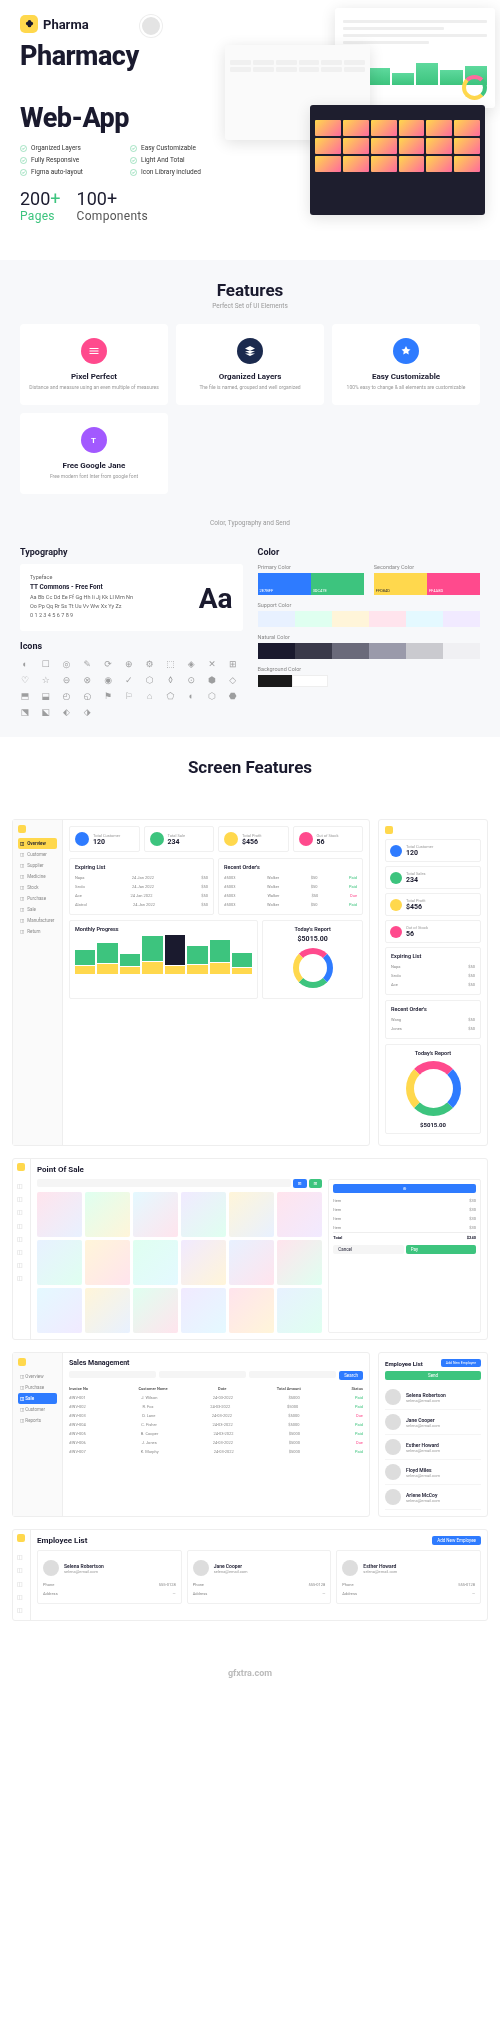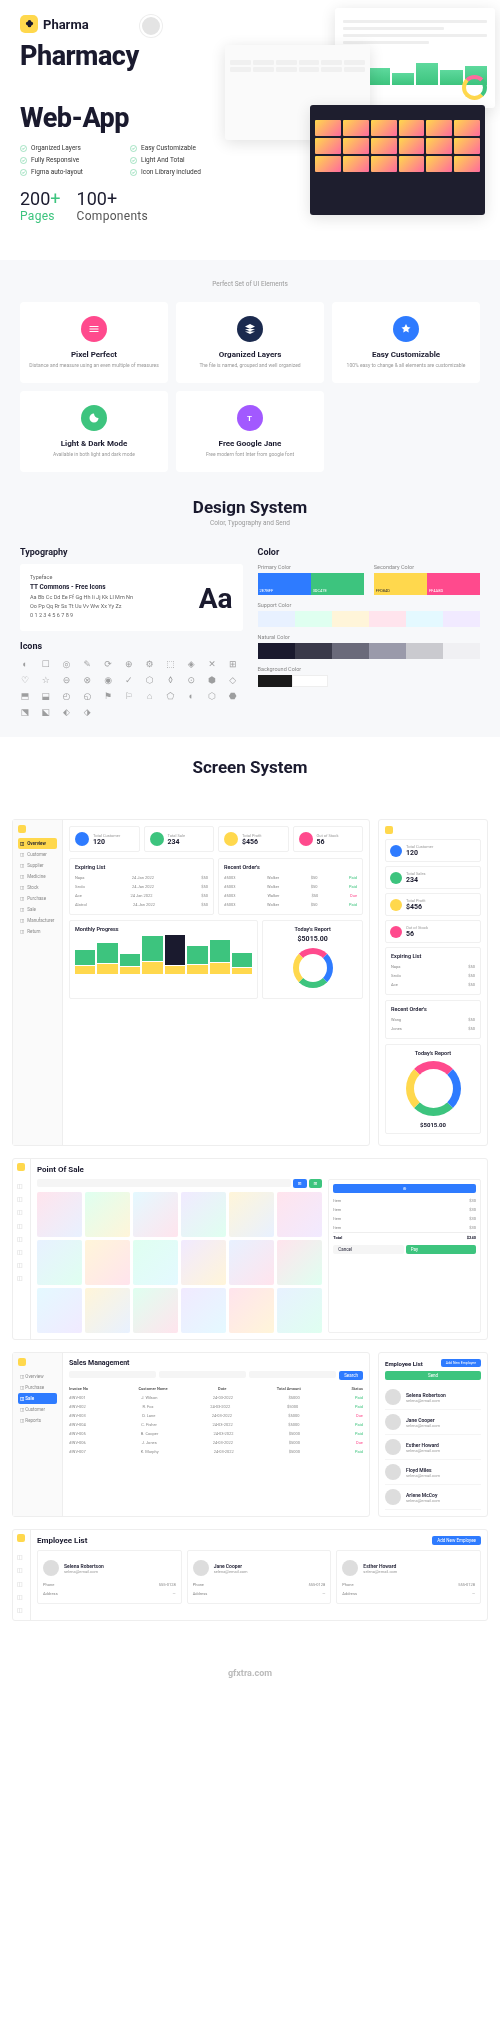--- a/index.html
+++ b/index.html
@@ -217,20 +217,21 @@
           <div class="mock-cell"></div>
           <div class="mock-cell"></div>
           <div class="mock-cell"></div>
           <div class="mock-cell"></div>
         </div>
       </div>
   </div>
 </div>
 
 <div class="section gray">
+  <div class="st">Features</div>
   <div class="ss">Perfect Set of UI Elements</div>
   <div class="feat-grid">
     <div class="feat">
         <div class="feat-icon pink">
           <svg width="12" height="12" viewBox="0 0 24 24" fill="#fff">
             <rect x="3" y="6" width="18" height="2"></rect>
             <rect x="3" y="11" width="18" height="2"></rect>
             <rect x="3" y="16" width="18" height="2"></rect>
           </svg>
         </div>
@@ -249,50 +250,40 @@
     <div class="feat">
         <div class="feat-icon blue">
           <svg width="12" height="12" viewBox="0 0 24 24" fill="#fff">
             <path d="M12 2l3 6 6 1-4.5 4 1 6-5.5-3-5.5 3 1-6L3 9l6-1z"></path>
           </svg>
         </div>
         <div class="feat-title">Easy Customizable</div>
         <div class="feat-desc">100% easy to change &amp; all elements are customizable</div>
       </div>
     <div class="feat">
-        <div class="feat-icon green">
-          <svg width="12" height="12" viewBox="0 0 24 24" fill="#fff">
-            <path d="M12 3a9 9 0 009 9 9 9 0 11-9-9z"></path>
-          </svg>
-        </div>
-        <div class="feat-title">Light &amp; Dark Mode</div>
-        <div class="feat-desc">Available in both light and dark mode</div>
-      </div>
-    <div class="feat">
         <div class="feat-icon purple">
           <svg width="12" height="12" viewBox="0 0 24 24" fill="#fff">
             <text x="6" y="18" font-size="16" font-weight="bold">T</text>
           </svg>
         </div>
         <div class="feat-title">Free Google Jane</div>
         <div class="feat-desc">Free modern font Inter from google font</div>
       </div>
   </div>
 </div>
 
 <div class="section gray" style="padding-top:5px">
-  <div class="st">Design System</div>
   <div class="ss">Color, Typography and Send</div>
 </div>
 <div class="ds gray" style="background:#f7f8fa">
   <div class="ds-block">
     <div class="ds-title">Typography</div>
     <div class="ds-card">
       <div class="line">Typeface</div>
-      <div class="line b">TT Commons - Free Icons</div>
+      <div class="line b">TT Commons - Free Font</div>
       <div class="line">Aa Bb Cc Dd Ee Ff Gg Hh Ii Jj Kk Ll Mm Nn</div>
       <div class="line">Oo Pp Qq Rr Ss Tt Uu Vv Ww Xx Yy Zz</div>
       <div class="line">0 1 2 3 4 5 6 7 8 9</div>
       <div class="aa">Aa</div>
     </div>
     <div class="ds-title" style="margin-top:10px">Icons</div>
     <div class="icons-grid">
       <div class="ico">◐</div>
         <div class="ico">☐</div>
         <div class="ico">◎</div>
@@ -370,21 +361,21 @@
       </div>
     <div class="color-label">Background Color</div>
     <div class="swatches" style="width:70px">
         <div class="sw tiny" style="background:#1a1a1a"></div>
         <div class="sw tiny" style="background:#fff;border:1px solid #eee"></div>
       </div>
   </div>
 </div>
 
 <div class="section">
-  <div class="st">Screen System</div>
+  <div class="st">Screen Features</div>
 </div>
 
 <div class="preview">
 
   <div class="prev-row">
     <div class="prev" style="flex:1;display:flex">
       <div class="prev-side">
         <div style="display:flex;align-items:center;gap:2px;margin-bottom:5px">
             <div style="width:8px;height:8px;background:#FFD84D;border-radius:2px"></div>
           </div>

